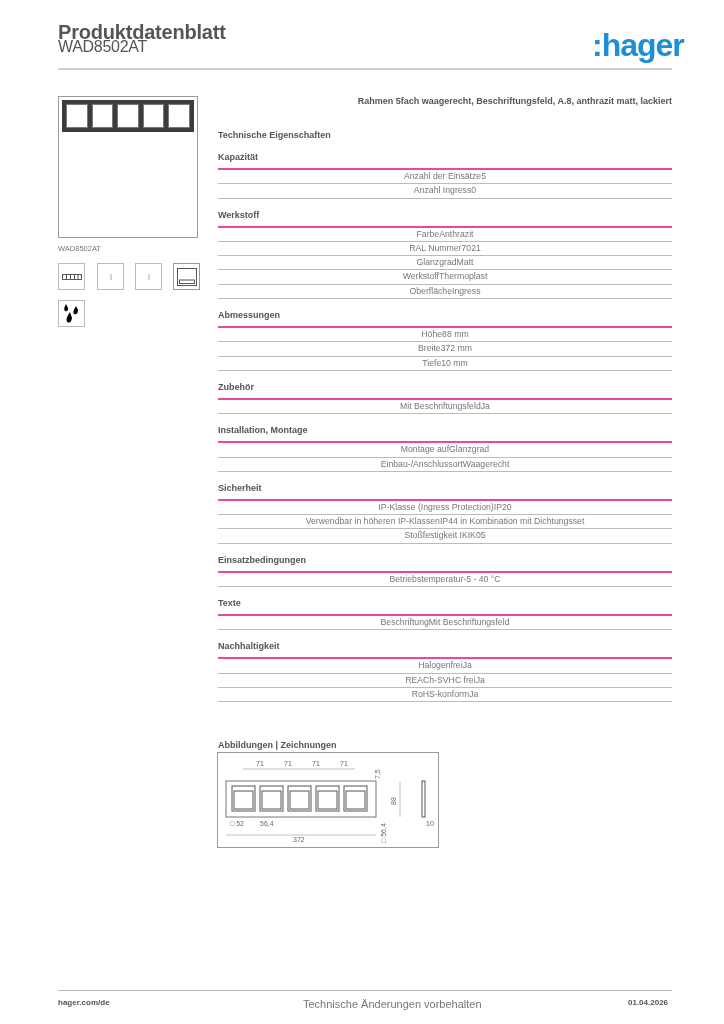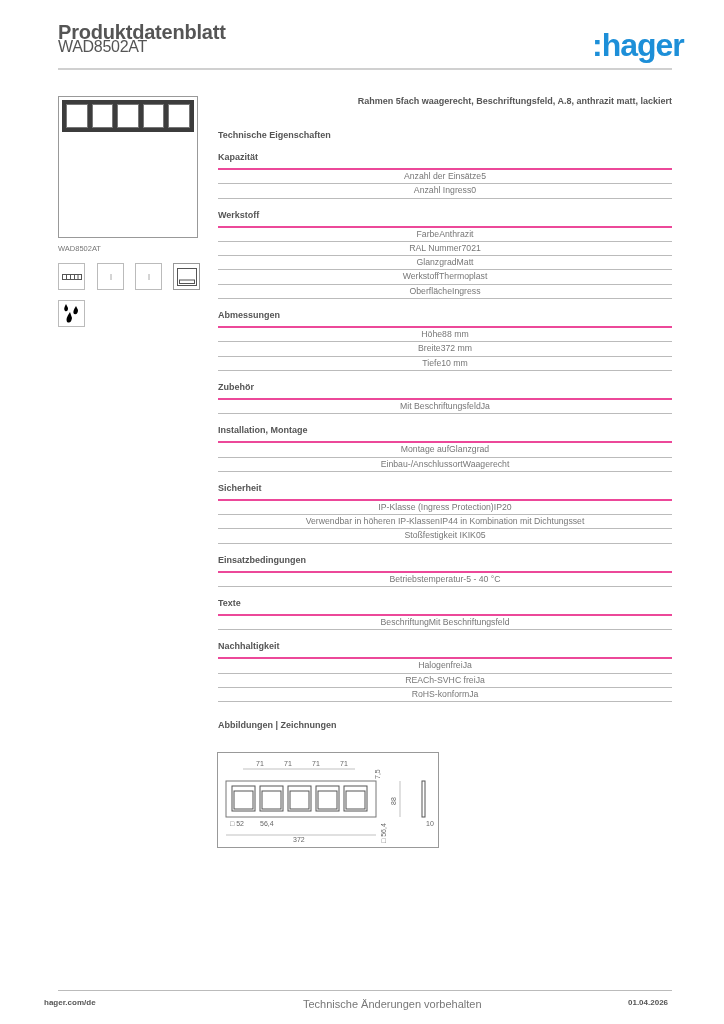--- a/index.html
+++ b/index.html
@@ -12,24 +12,24 @@
   .frame{position:absolute;left:3px;top:3px;width:132px;height:32px;background:#3c3c3c;display:flex;gap:4px;padding:4px 4px;box-sizing:border-box;}
   .frame .sl{flex:1;background:#fff;border:1px solid #777;}
   .photo-cap{position:absolute;left:58px;top:244px;font-size:7.5px;color:#777;}
   .ico{position:absolute;width:27px;height:27px;border:1px solid #bbb;box-sizing:border-box;background:#fff;display:flex;align-items:center;justify-content:center;}
   .main{position:absolute;left:218px;top:96px;width:454px;}
   .desc{font-size:9px;font-weight:bold;color:#555;height:20px;text-align:right;}
   .te{font-size:9px;font-weight:bold;color:#555;margin-top:14px;margin-bottom:12px;}
   .sec-h{font-size:9px;font-weight:bold;color:#555;height:11px;border-bottom:2px solid #ec4899;padding-bottom:5px;margin-top:11px;}
   .sec-h.first{margin-top:0}
   .row{display:flex;justify-content:center;font-size:8.7px;color:#777;height:13.3px;line-height:13px;border-bottom:1px solid #bbb;}
-  .abb{font-size:9px;font-weight:bold;color:#555;margin-top:18px;}
+  .abb{font-size:9px;font-weight:bold;color:#555;margin-top:38px;}
   .drawing{position:absolute;left:217px;top:752px;width:222px;height:96px;border:1px solid #999;box-sizing:border-box;}
   .foot-rule{position:absolute;left:58px;top:990px;width:614px;height:1px;background:#bbb;}
-  .foot-l{position:absolute;left:44px;top:998px;font-size:8px;font-weight:bold;color:#555;}
+  .foot-l{position:absolute;left:58px;top:998px;font-size:8px;font-weight:bold;color:#555;}
   .foot-c{position:absolute;left:303px;top:998px;font-size:11px;color:#777;}
   .foot-r{position:absolute;left:628px;top:998px;font-size:8px;font-weight:bold;color:#555;}
 </style>
 </head>
 <body>
 
 <div class="hdr-title">Produktdatenblatt</div>
 <div class="hdr-sub">WAD8502AT</div>
 <div class="logo">:hager</div>
 <div class="hdr-rule"></div>

